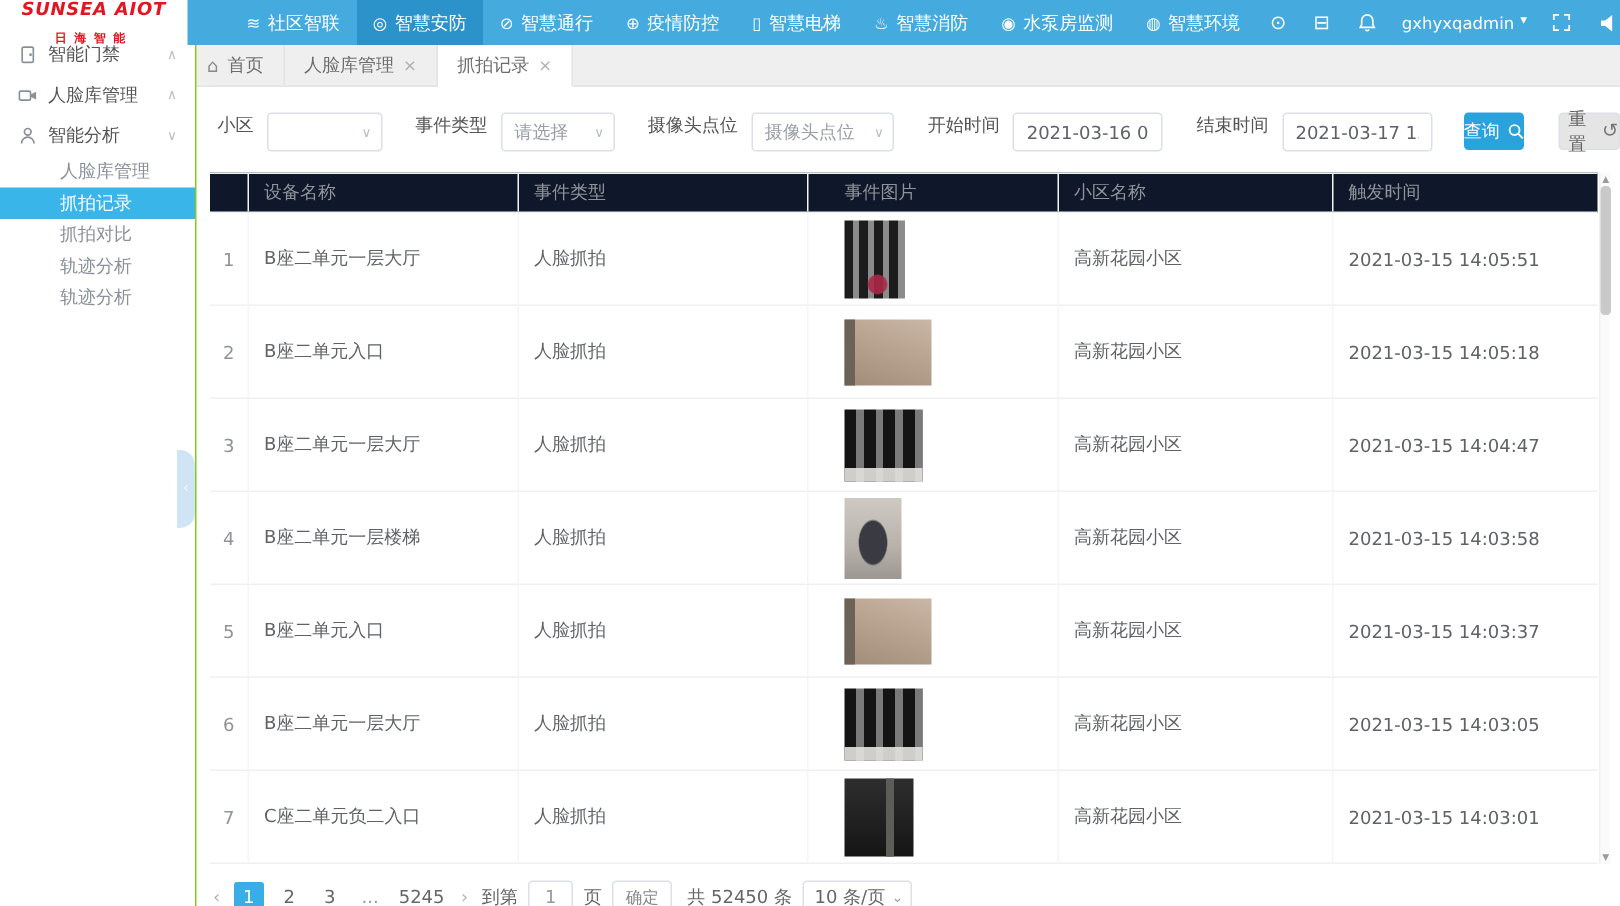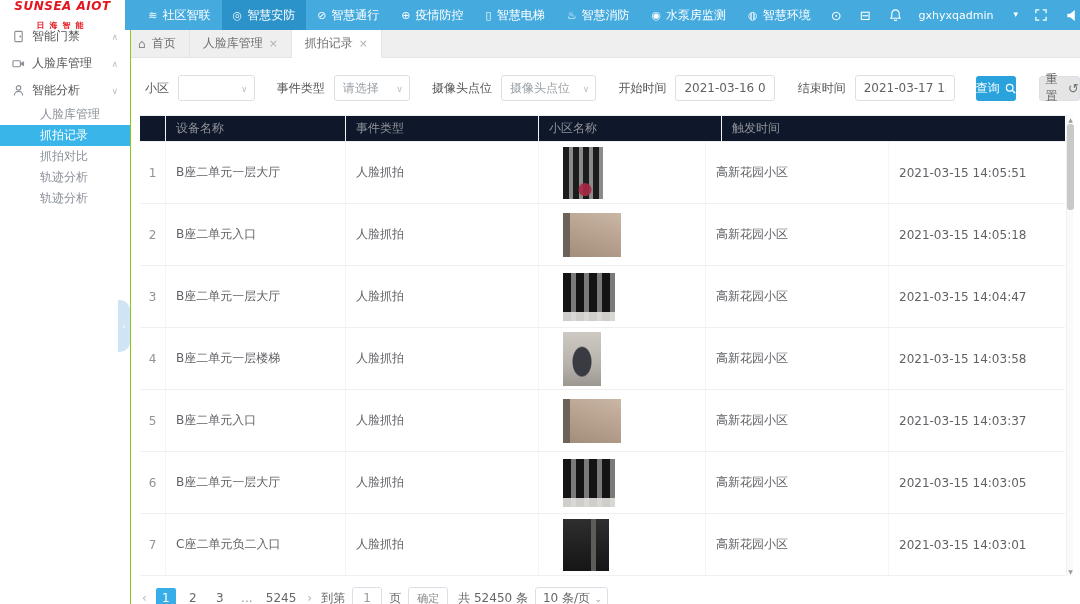--- a/index.html
+++ b/index.html
@@ -10,21 +10,21 @@
   .topbar{position:absolute;left:0;top:0;width:1080px;height:30px;background:#45abdf;display:flex;align-items:stretch;z-index:30}
   .logo{width:125px;background:#fff;display:flex;flex-direction:column;justify-content:space-between;align-items:center;line-height:1;flex:none}
   .logo-1{color:#e4151e;font-weight:bold;font-style:italic;font-size:12px;letter-spacing:.5px}
   .logo-2{color:#e4151e;font-size:8px;letter-spacing:5px;margin-top:2px;font-weight:bold}
   .topmenu{display:flex;margin-left:auto;height:30px}
   .tm{display:flex;align-items:center;gap:5px;padding:0 11px;color:#fff;cursor:pointer;white-space:nowrap;font-size:12px}
   .tm.active{background:#2b93c9}
   .tm-g{font-size:11px;opacity:.95}
   .topicons{display:flex;align-items:center;color:#fff;flex:none;margin-right:-8px}
   .ti{padding:0 9px;display:flex;align-items:center;cursor:pointer;font-size:13px;height:30px}
-  .user{font-size:11px;display:flex;align-items:flex-start;gap:20px;padding:0 8px;cursor:pointer}
+  .user{font-size:11px;display:flex;align-items:flex-start;gap:4px;padding:0 8px;cursor:pointer}
   .caret{font-size:9px}
 
   
   .sidebar{position:absolute;left:0;top:18px;width:131px;bottom:0;background:#fff;border-right:1px solid #84cc16;padding-top:5px;z-index:20}
   .sgroup{height:27px;display:flex;align-items:center;padding:0 12px;color:#555;cursor:pointer;gap:7px}
   .sgroup svg{flex:none}
   .sgroup .chev{margin-left:auto;color:#b8bcc2;font-size:9px}
   .ssub{display:flex;flex-direction:column}
   .ssub-item{height:21px;display:flex;align-items:center;padding-left:40px;color:#8a9099;cursor:pointer;font-size:12px}
   .ssub-item.active{background:#3ab5ea;color:#fff}
@@ -32,21 +32,21 @@
 
   
   .main{position:absolute;left:125px;top:30px;right:0;bottom:0;background:#fff}
   .tabstrip{height:28px;background:#efefef;border-bottom:1px solid #e3e3e3;display:flex;align-items:stretch}
   .tab{display:flex;align-items:center;gap:6px;padding:0 13px;color:#6d6d6d;cursor:pointer;border-right:1px solid #e3e3e3;font-size:12px}
   .tab.active{background:#fff;border-bottom:1px solid #fff;margin-bottom:-1px}
   .tab .x{color:#b0b0b0;font-size:11px}
   .tab .home{color:#8a8a8a;font-size:12px}
 
   
-  .filters{display:flex;align-items:center;padding:17px 0 0 20px;gap:9px;flex-wrap:nowrap}
+  .filters{display:flex;padding:17px 0 0 20px;gap:9px;flex-wrap:nowrap}
   .flabel{color:#555;white-space:nowrap}
   .sel{height:26px;border:1px solid #dcdfe6;border-radius:3px;background:#fff;display:flex;align-items:center;padding:0 20px 0 8px;position:relative;color:#9aa0a6;cursor:pointer;white-space:nowrap}
   .sel .car{position:absolute;right:6px;top:8px;color:#b9bec4;font-size:9px}
   .sel.w1{width:97px}.sel.w2{width:96px}.sel.w3{width:124px}
   .inp{height:26px;border:1px solid #dcdfe6;border-radius:3px;padding:0 8px;font-size:12px;color:#606266;width:100px;font-family:inherit;outline:none}
   .gap{width:6px}
   .btn-query{height:25px;width:58px;margin-left:12px;background:#2aa2dc;border:none;border-radius:3px;color:#fff;font-size:12px;display:flex;align-items:center;justify-content:center;gap:5px;cursor:pointer;font-family:inherit}
   .btn-reset{height:25px;width:58px;margin-left:14px;background:#e5e5e5;border:1px solid #dcdfe6;border-radius:3px;color:#666;font-size:12px;display:flex;align-items:center;justify-content:center;gap:5px;cursor:pointer;font-family:inherit}
   .reset-g{font-size:13px;color:#777}
 
@@ -259,20 +259,21 @@
       <span>重置</span>
       <span class="reset-g">↺</span>
     </button>
   </div>
 
   <div class="tablewrap">
     <div class="trow thead">
       <div class="cell c0"></div>
       <div class="cell c1">设备名称</div>
       <div class="cell c2">事件类型</div>
+      <div class="cell c3">事件图片</div>
       <div class="cell c4">小区名称</div>
       <div class="cell c5">触发时间</div>
     </div>
 
     <div class="trow tbody-row">
       <div class="cell c0">1</div>
       <div class="cell c1">B座二单元一层大厅</div>
       <div class="cell c2">人脸抓拍</div>
       <div class="cell c3">
           <div class="thumb" data-variant="hall-a"></div>

